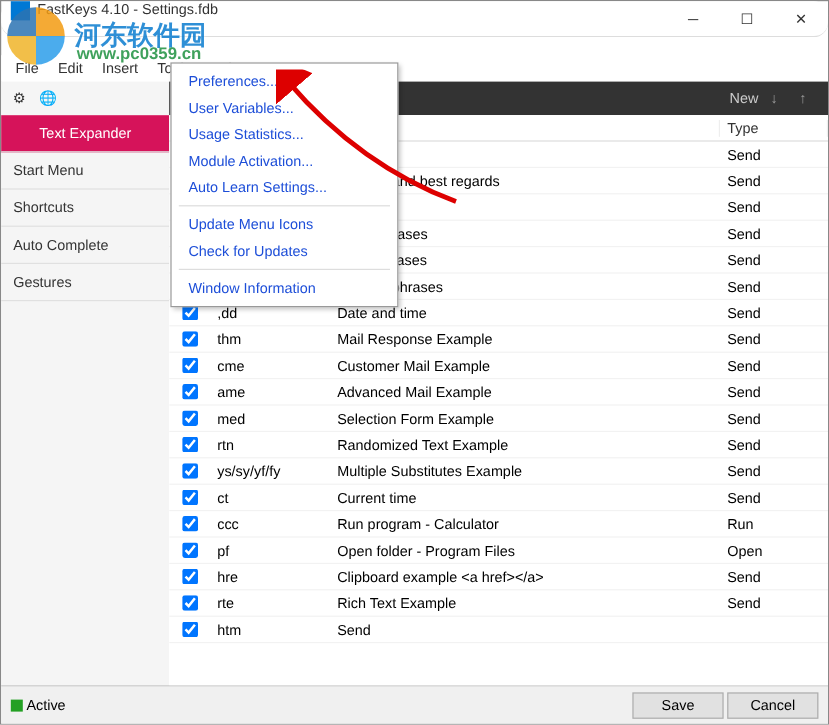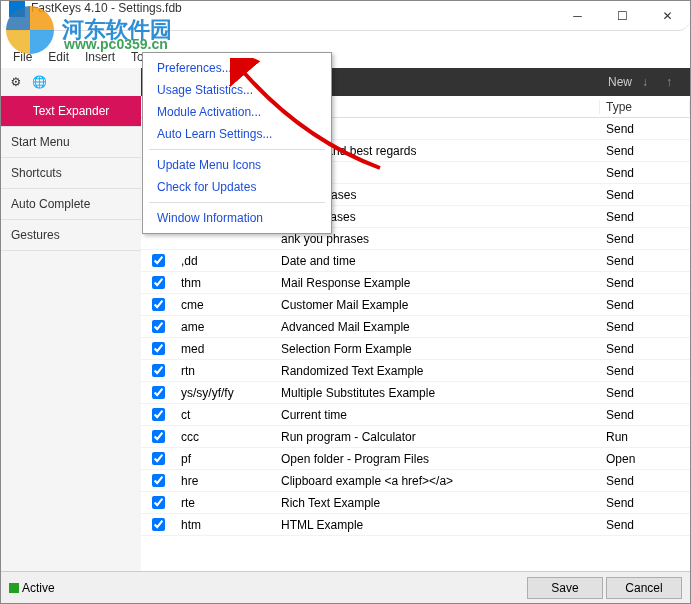--- a/index.html
+++ b/index.html
@@ -237,39 +237,39 @@
             </div>
             <div class="cell col-a">rte</div>
             <div class="cell col-b">Rich Text Example</div>
             <div class="cell col-c">Send</div>
           </div>
           <div class="row">
             <div class="cell cb">
               <input type="checkbox" checked="" style="">
             </div>
             <div class="cell col-a">htm</div>
-            <div class="cell col-b">HTML Example</div>
             <div class="cell col-c">Send</div>
           </div>
         </div>
     </div>
   </div>
 
   <div class="statusbar">
     <span class="dot"></span>
     <span>Active</span>
     <span class="spacer"></span>
     <button>Save</button>
     <button>Cancel</button>
   </div>
 
 </div>
 
 <div class="dropdown-menu" id="dropdown">
     <div class="dmitem">Preferences...</div>
+    <div class="dmitem">User Variables...</div>
     <div class="dmitem">Usage Statistics...</div>
     <div class="dmitem">Module Activation...</div>
     <div class="dmitem">Auto Learn Settings...</div>
     <div class="dsep"></div>
     <div class="dmitem">Update Menu Icons</div>
     <div class="dmitem">Check for Updates</div>
     <div class="dsep"></div>
     <div class="dmitem">Window Information</div>
   </div>
 

